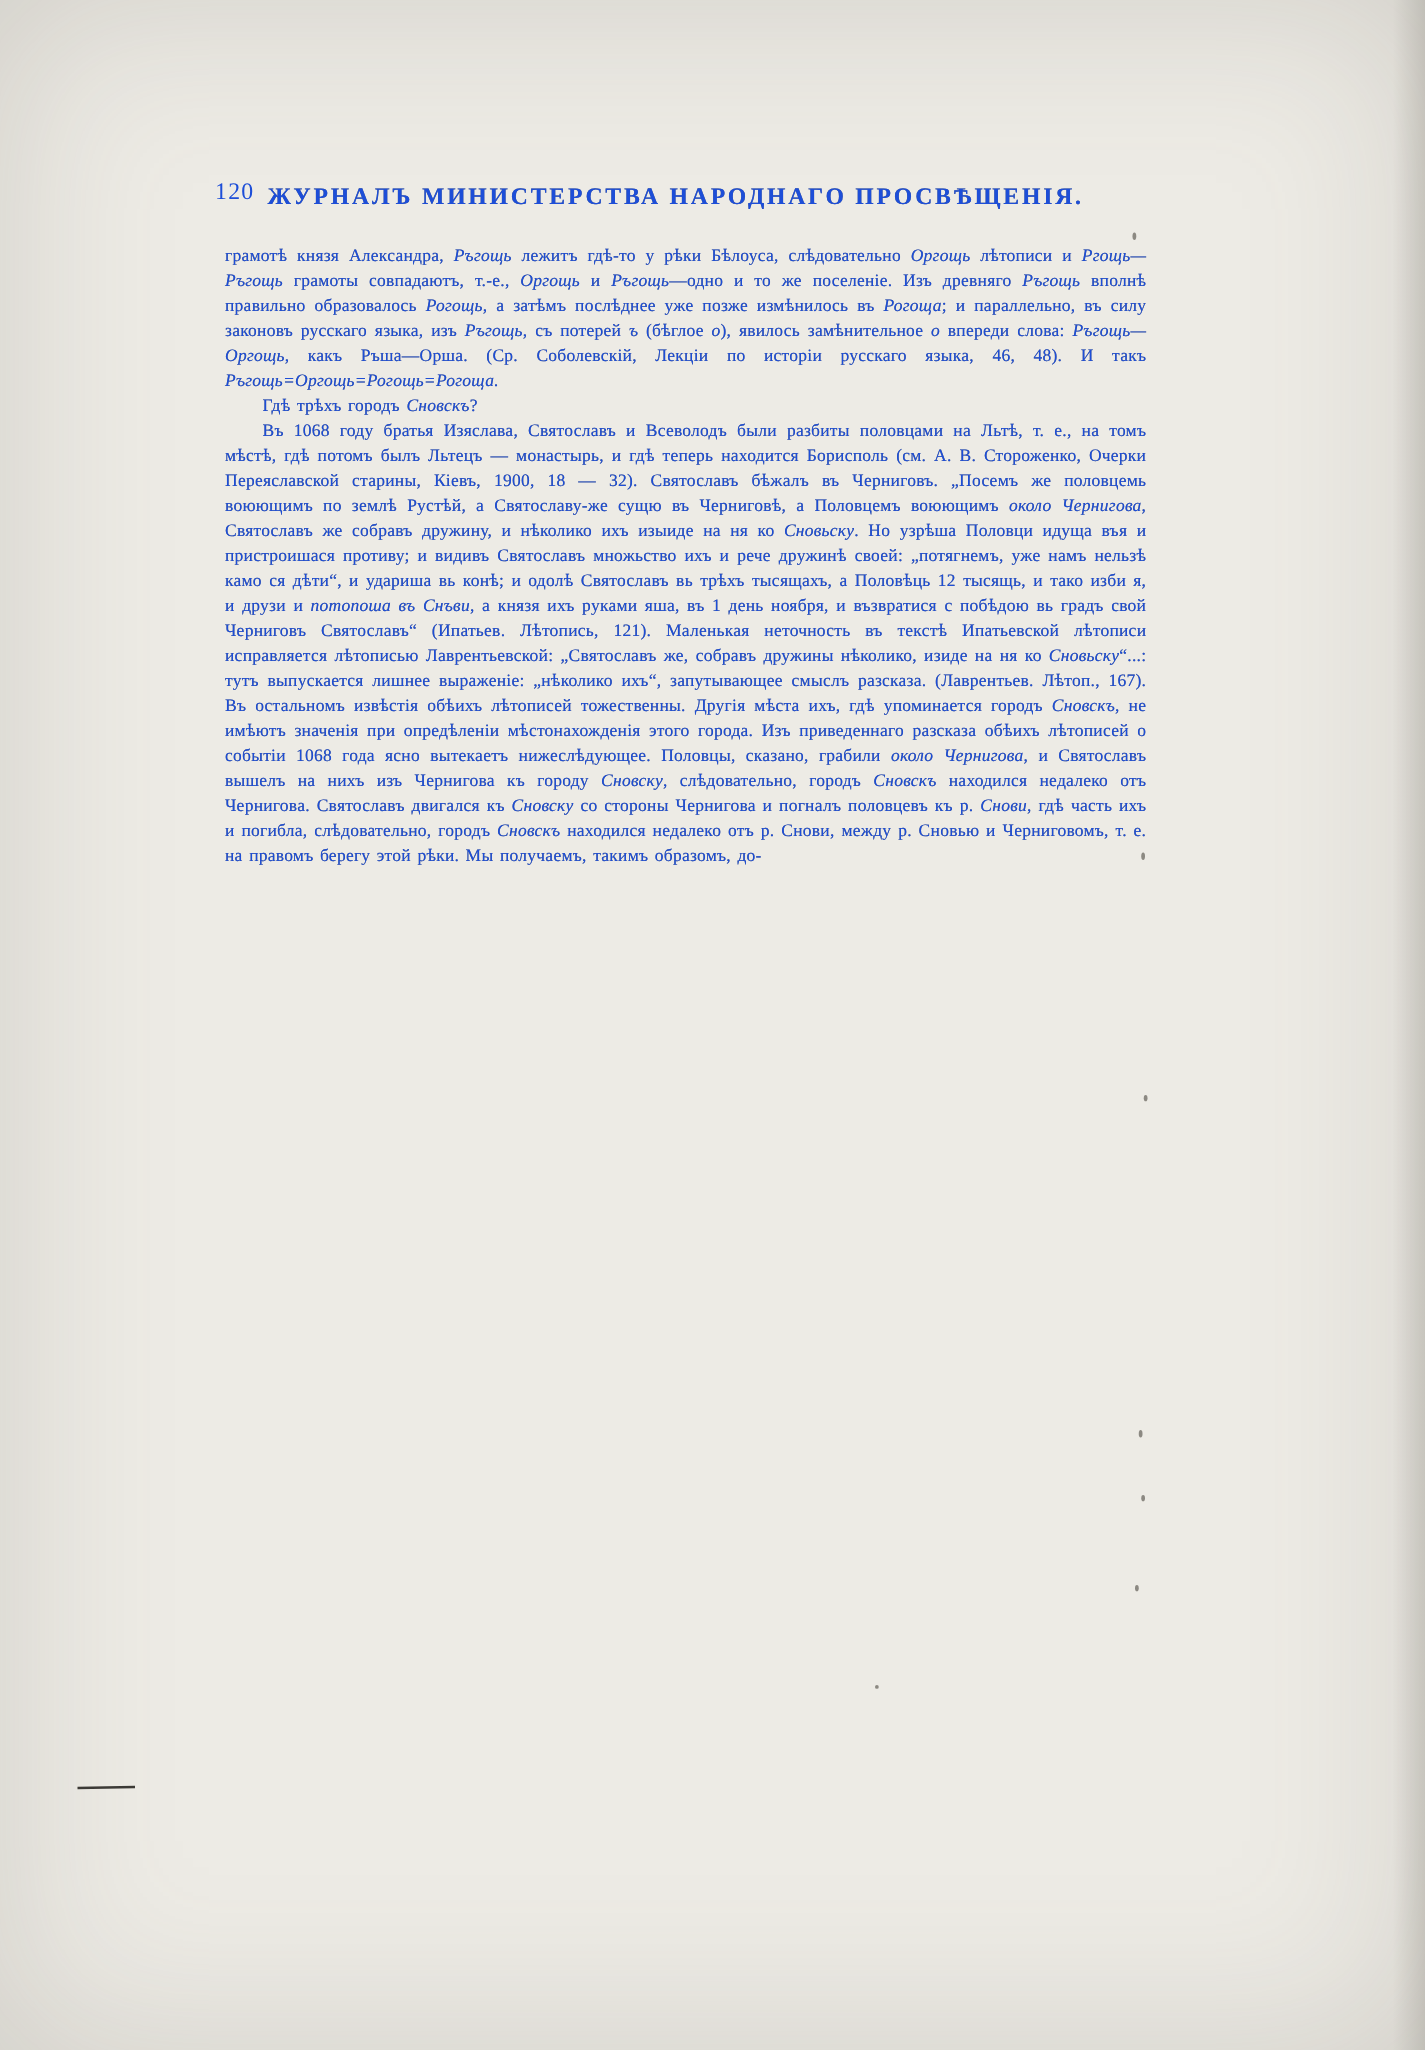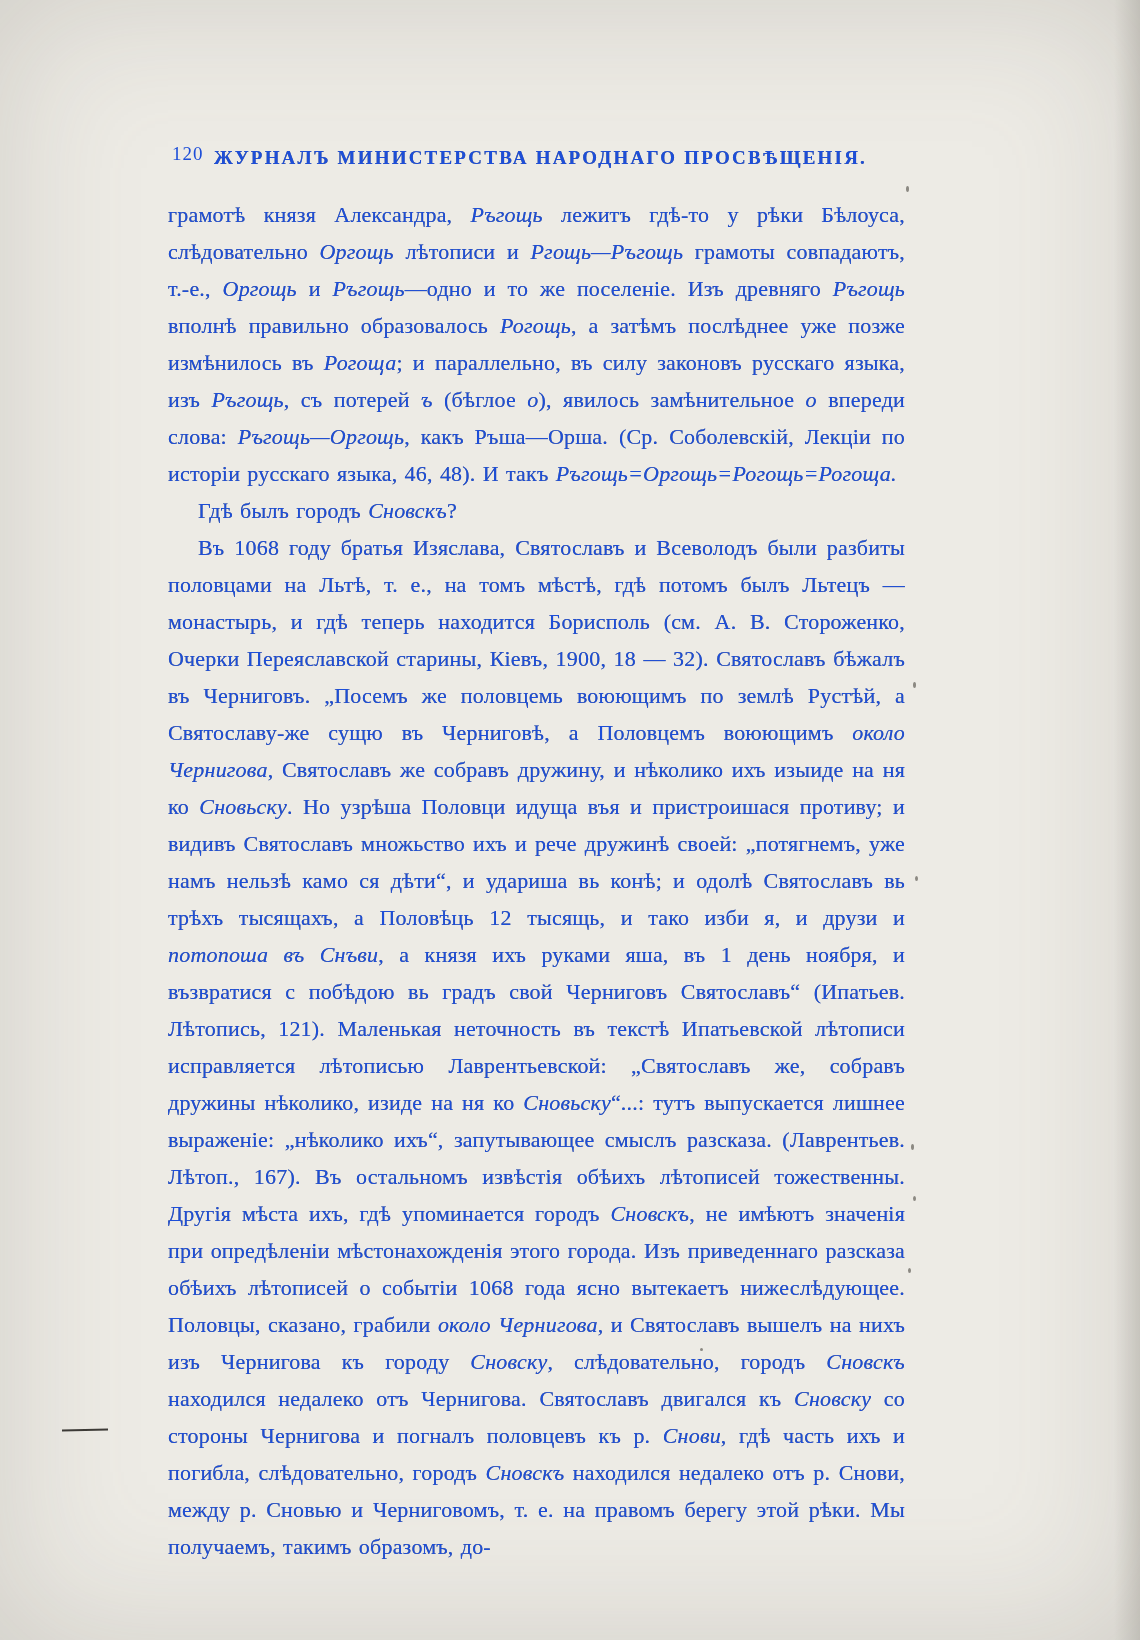--- a/index.html
+++ b/index.html
@@ -43,25 +43,25 @@
     font-size: 19px;
     font-weight: 700;
     letter-spacing: 2.2px;
     padding-top: 5px;
     white-space: nowrap;
     text-shadow: 0 0 .4px rgba(0,0,0,.5);
   }
   .body-text {
     position: absolute;
     top: 196px;
-    left: 168px;
+    left: 180px;
     width: 737px;
     text-align: justify;
-    font-size: 22px;
-    line-height: 37px;
+    font-size: 14px;
+    line-height: 20px;
     letter-spacing: 0.2px;
     word-spacing: 1.5px;
     text-shadow: 0 0 .5px rgba(20,18,15,.55);
   }
   .body-text p { margin: 0; }
   .body-text p.indent { text-indent: 30px; }
   .it { font-style: italic; }
   .bottom-mark {
     position: absolute;
     left: 62px;
@@ -82,21 +82,21 @@
 
 <div class="page">
 
   <div class="header">
     <span class="page-number">120</span>
     <span class="journal-title">ЖУРНАЛЪ МИНИСТЕРСТВА НАРОДНАГО ПРОСВѢЩЕНІЯ.</span>
   </div>
 
   <main class="body-text">
       <p class="para"><span>грамотѣ князя Александра, </span><span class="it">Ръгощь</span><span> лежитъ гдѣ-то у рѣки Бѣлоуса, слѣдовательно </span><span class="it">Оргощь</span><span> лѣтописи и </span><span class="it">Ргощь—Ръгощь</span><span> грамоты совпадаютъ, т.-е., </span><span class="it">Оргощь</span><span> и </span><span class="it">Ръгощь</span><span>—одно и то же поселеніе. Изъ древняго </span><span class="it">Ръгощь</span><span> вполнѣ правильно образовалось </span><span class="it">Рогощь</span><span>, а затѣмъ послѣднее уже позже измѣнилось въ </span><span class="it">Рогоща</span><span>; и параллельно, въ силу законовъ русскаго языка, изъ </span><span class="it">Ръгощь</span><span>, съ потерей </span><span class="it">ъ</span><span> (бѣглое </span><span class="it">о</span><span>), явилось замѣнительное </span><span class="it">о</span><span> впереди слова: </span><span class="it">Ръгощь—Оргощь</span><span>, какъ Ръша—Орша. (Ср. Соболевскій, Лекціи по исторіи русскаго языка, 46, 48). И такъ </span><span class="it">Ръгощь=Оргощь=Рогощь=Рогоща.</span></p>
-      <p class="para indent"><span>Гдѣ былъ городъ </span><span class="it">Сновскъ</span><span>?</span></p>
+      <p class="para indent"><span>Гдѣ трѣхъ городъ </span><span class="it">Сновскъ</span><span>?</span></p>
       <p class="para indent"><span>Въ 1068 году братья Изяслава, Святославъ и Всеволодъ были разбиты половцами на Льтѣ, т. е., на томъ мѣстѣ, гдѣ потомъ былъ Льтецъ — монастырь, и гдѣ теперь находится Борисполь (см. А. В. Стороженко, Очерки Переяславской старины, Кіевъ, 1900, 18 — 32). Святославъ бѣжалъ въ Черниговъ. „Посемъ же половцемь воюющимъ по землѣ Рустѣй, а Святославу-же сущю въ Черниговѣ, а Половцемъ воюющимъ </span><span class="it">около Чернигова</span><span>, Святославъ же собравъ дружину, и нѣколико ихъ изыиде на ня ко </span><span class="it">Сновьску</span><span>. Но узрѣша Половци идуща въя и пристроишася противу; и видивъ Святославъ множьство ихъ и рече дружинѣ своей: „потягнемъ, уже намъ нельзѣ камо ся дѣти“, и удариша вь конѣ; и одолѣ Святославъ вь трѣхъ тысящахъ, а Половѣць 12 тысящь, и тако изби я, и друзи и </span><span class="it">потопоша въ Снъви</span><span>, а князя ихъ руками яша, въ 1 день ноября, и възвратися с побѣдою вь градъ свой Черниговъ Святославъ“ (Ипатьев. Лѣтопись, 121). Маленькая неточность въ текстѣ Ипатьевской лѣтописи исправляется лѣтописью Лаврентьевской: „Святославъ же, собравъ дружины нѣколико, изиде на ня ко </span><span class="it">Сновьску</span><span>“...: тутъ выпускается лишнее выраженіе: „нѣколико ихъ“, запутывающее смыслъ разсказа. (Лаврентьев. Лѣтоп., 167). Въ остальномъ извѣстія обѣихъ лѣтописей тожественны. Другія мѣста ихъ, гдѣ упоминается городъ </span><span class="it">Сновскъ</span><span>, не имѣютъ значенія при опредѣленіи мѣстонахожденія этого города. Изъ приведеннаго разсказа обѣихъ лѣтописей о событіи 1068 года ясно вытекаетъ нижеслѣдующее. Половцы, сказано, грабили </span><span class="it">около Чернигова</span><span>, и Святославъ вышелъ на нихъ изъ Чернигова къ городу </span><span class="it">Сновску</span><span>, слѣдовательно, городъ </span><span class="it">Сновскъ</span><span> находился недалеко отъ Чернигова. Святославъ двигался къ </span><span class="it">Сновску</span><span> со стороны Чернигова и погналъ половцевъ къ р. </span><span class="it">Снови</span><span>, гдѣ часть ихъ и погибла, слѣдовательно, городъ </span><span class="it">Сновскъ</span><span> находился недалеко отъ р. Снови, между р. Сновью и Черниговомъ, т. е. на правомъ берегу этой рѣки. Мы получаемъ, такимъ образомъ, до-</span></p>
     </main>
 
   <div class="bottom-mark"></div>
 
   <div class="speck" style="left:906px; top:186px; width:3px; height:6px;"></div>
   <div class="speck" style="left:913px; top:682px; width:3px; height:6px;"></div>
   <div class="speck" style="left:915px; top:876px; width:3px; height:5px;"></div>
   <div class="speck" style="left:911px; top:1144px; width:3px; height:6px;"></div>
   <div class="speck" style="left:913px; top:1196px; width:3px; height:5px;"></div>

